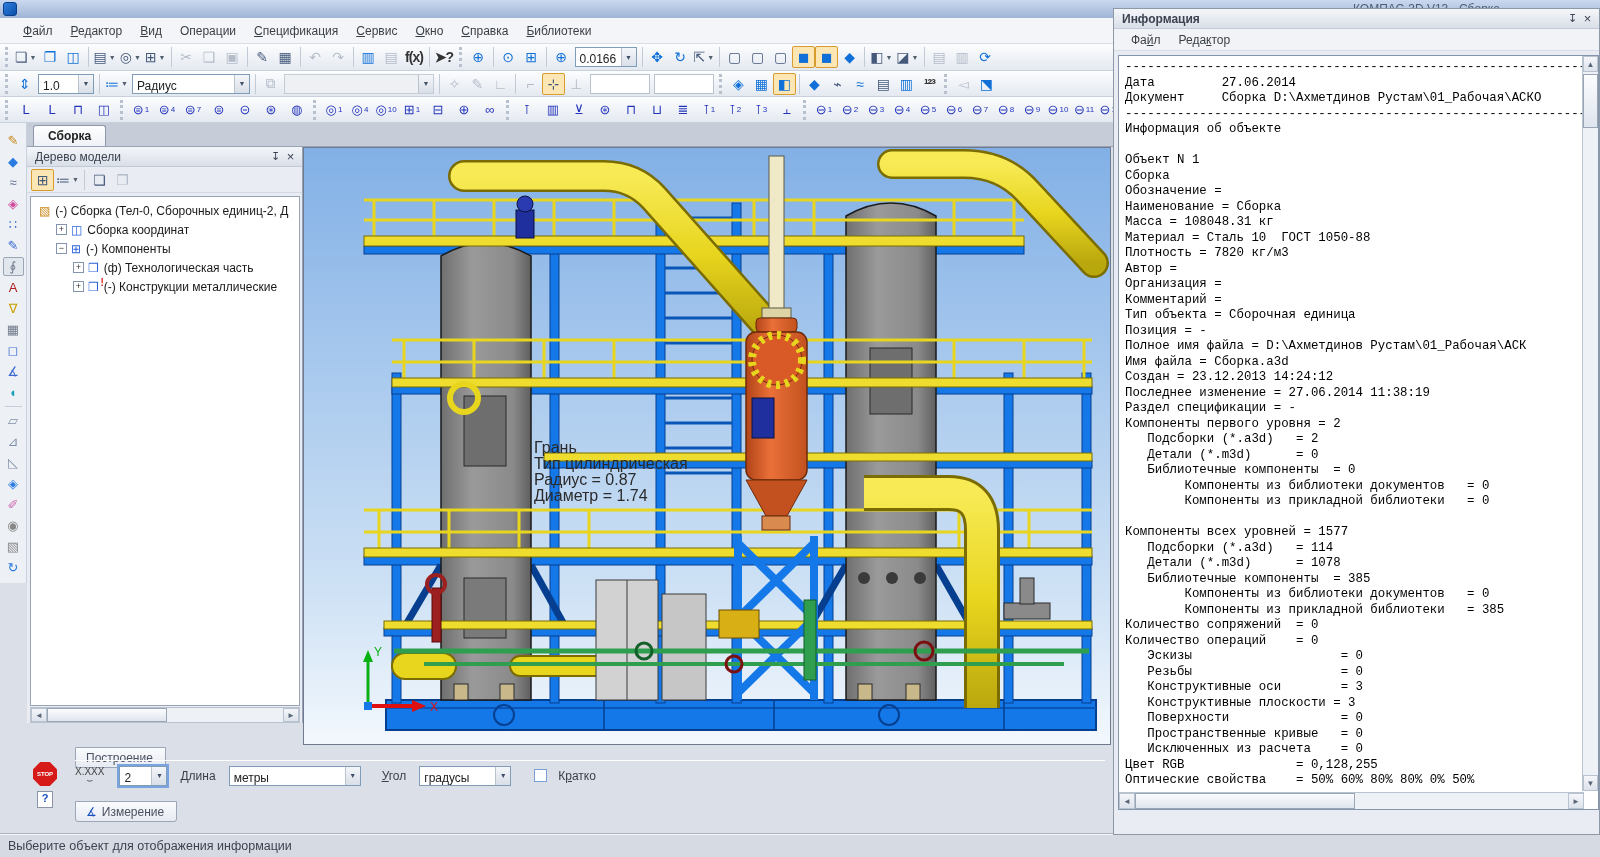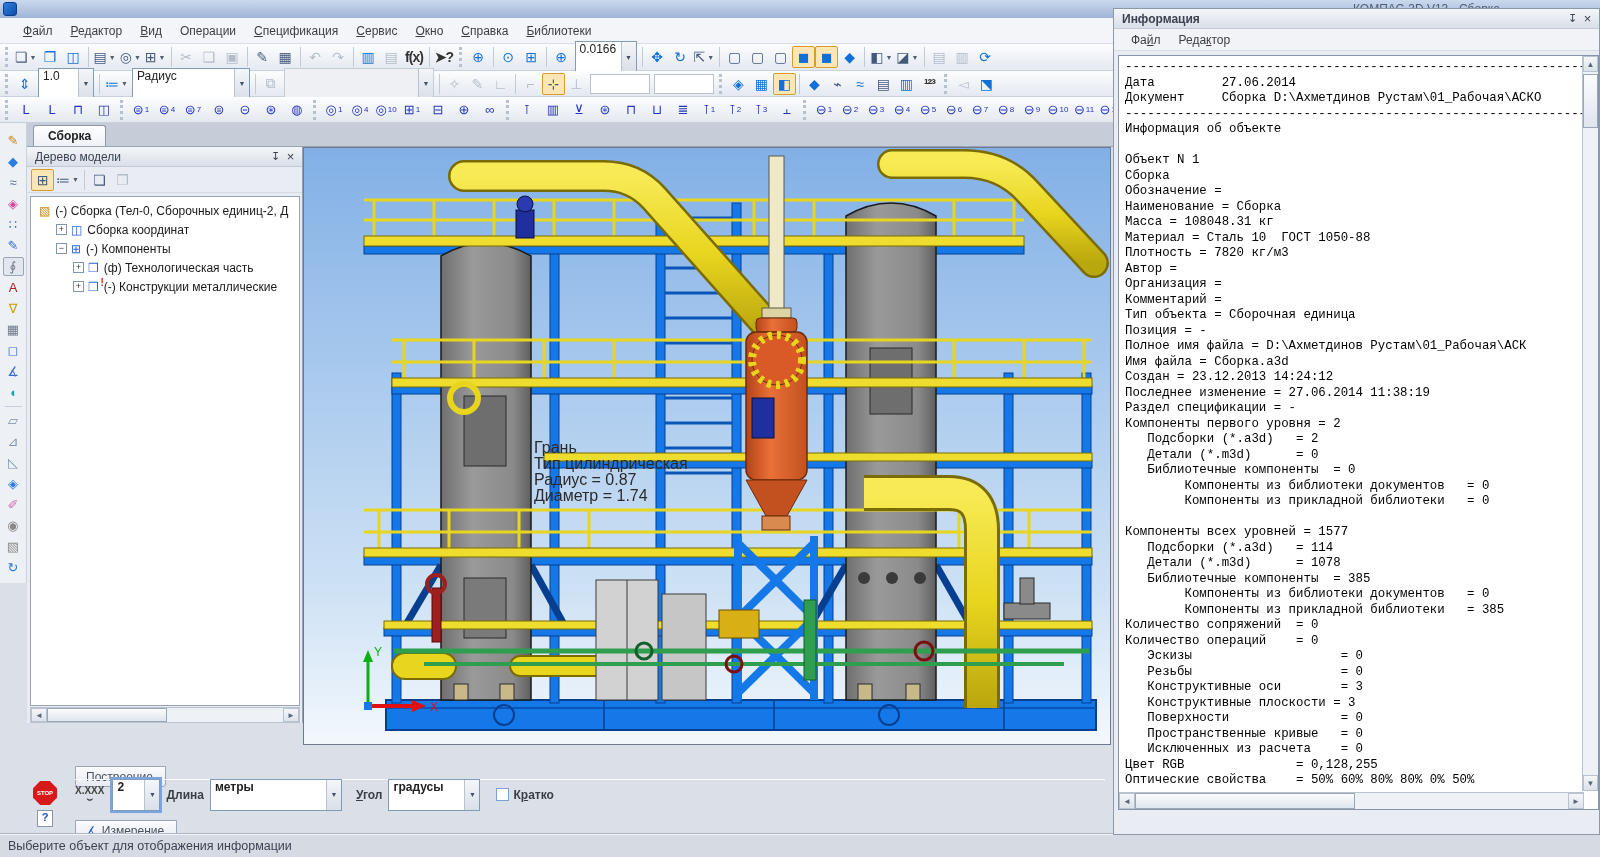--- a/index.html
+++ b/index.html
@@ -29,21 +29,21 @@
     align-items:center; font-size:14px; color:#45597a; border:1px solid transparent; border-radius:2px;
     position:relative; padding:0 1px; }
   .tbi.blue { color:#1070d8; }
   .tbi.dis { color:#b4bcc9; }
   .tbi.on { background:#fbe6b4; border-color:#d79b2e; }
   .tbi sup { font-size:8px; color:#2233bb; margin-left:1px; }
   .tbi .dd { font-size:7px; color:#55606e; margin-left:2px; }
   .tbi.b3 { color:#2233bb; font-size:13px; min-width:26px; }
   .sep { width:1px; height:20px; background:#c2cad6; margin:0 3px; }
   .grip { width:5px; height:20px; margin:0 3px; border-left:3px dotted #b7c0cd; }
-  .combo { height:32px; background:#fff; border:1px solid #7f9db9; display:flex; align-items:flex-start;
+  .combo { height:20px; background:#fff; border:1px solid #7f9db9; display:flex; align-items:flex-end;
     font-size:12px; margin:0 2px; }
   .combo .val { flex:1; padding:0 4px; white-space:nowrap; overflow:hidden; }
   .combo .btn { width:15px; height:100%; background:linear-gradient(#f4f6f9,#d9dfe8);
     border-left:1px solid #b9c2cf; display:flex; align-items:center; justify-content:center;
     font-size:7px; color:#40506a; }
   .combo.dis { background:#eef0f3; border-color:#c4ccd6; }
   .combo.focus { box-shadow:0 0 0 2px #7aa4e0; }
   .tfield { height:20px; background:#fff; border:1px solid #b9c2cf; margin:0 2px; }
   .ticon { font-size:14px; color:#333; font-weight:bold; letter-spacing:-1px; }
 
@@ -82,30 +82,30 @@
   .sbtn { width:16px; background:linear-gradient(#f4f6f9,#dde3ec); border:1px solid #b9c2cf;
     font-size:8px; color:#5a6576; display:flex; align-items:center; justify-content:center; }
   .sthumb { background:linear-gradient(#fbfcfe,#dfe5ee); border:1px solid #9aa5b5; }
 
   
   .viewport { position:absolute; left:303px; top:147px; width:808px; height:598px;
     border:1px solid #6f7a8c; background:#9cc0ea; }
   .vtip { position:absolute; left:230px; top:292px; color:#2a2a2a; font-size:16px; line-height:16px; }
 
   
-  .belowdock { position:absolute; left:0; top:745px; width:1113px; height:88px; background:#dbe0e8;margin-top:19px; }
+  .belowdock { position:absolute; left:0; top:745px; width:1113px; height:88px; background:#dbe0e8; }
   .btab { position:absolute; height:21px; padding:3px 12px 0 10px; background:linear-gradient(#fafbfd,#e7ebf2);
     border:1px solid #9aa5b5; border-radius:0 0 3px 3px; color:#4a5160; display:flex; gap:5px; align-items:flex-start; }
   .stopicon { position:absolute; left:33px; top:17px; width:24px; height:24px; background:#d61a1a;
     clip-path:polygon(30% 0,70% 0,100% 30%,100% 70%,70% 100%,30% 100%,0 70%,0 30%);
     color:#fff; font-size:6px; font-weight:bold; display:flex; align-items:center; justify-content:center; }
   .qicon { position:absolute; left:37px; top:46px; width:16px; height:17px; background:#fff;
     border:1px solid #8a94a6; color:#1a50c0; font-weight:bold; font-size:11px; text-align:center; }
   .propbar { position:absolute; left:75px; top:15px; width:1030px; height:30px; border-top:1px solid #fff;
-    display:flex; align-items:center; gap:4px;font-weight:bold; }
+    display:flex; align-items:center; gap:11px; }
   .plabel { color:#3a3f46; }
   .plabel u { text-decoration:underline; }
   .xxxx { font-size:10px; color:#444; line-height:8px; text-align:center; margin-right:2px; }
   .checkbox { width:13px; height:13px; background:#fff; border:1px solid #7aa0d4; }
   .statusbar { position:absolute; left:0; top:833px; width:1600px; height:24px; background:#d6dbe3;
     border-top:1px solid #aeb6c2; box-shadow:inset 0 1px 0 #f2f5f9; display:flex; align-items:center;
     padding-left:8px; color:#3c4250; font-size:12.5px; }
 
   
   .infopanel { position:absolute; left:1113px; top:8px; width:487px; height:827px;

